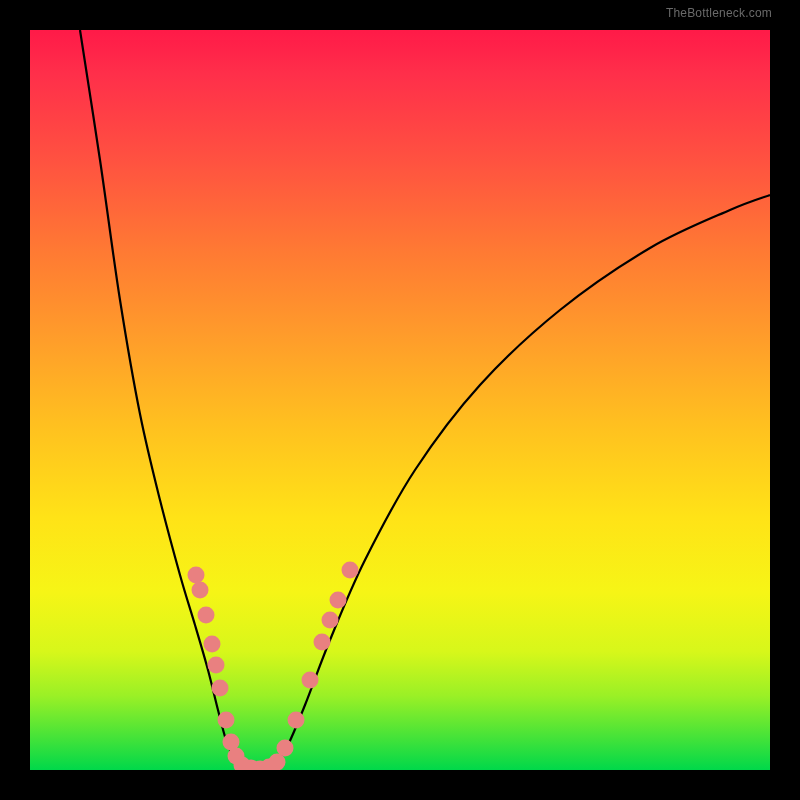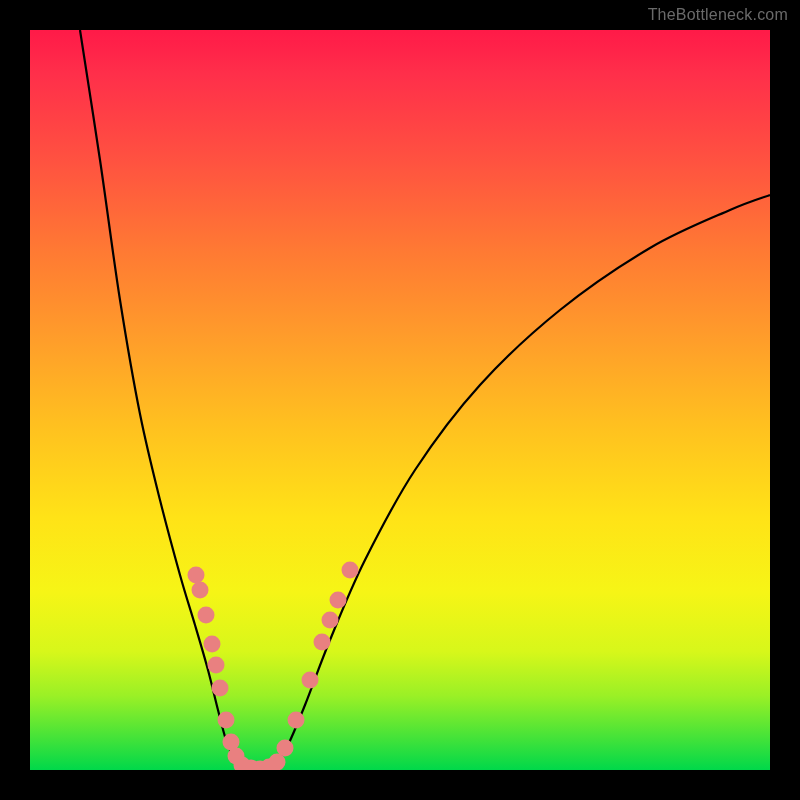--- a/index.html
+++ b/index.html
@@ -35,23 +35,23 @@
       #f6f516 76%,
       #d7f71a 84%,
       #9af026 90%,
       #3fe23a 96%,
       #00d84a 100%
     );
   }
   .watermark {
     position: absolute;
     top: 6px;
-    right: 12px;
+    right: 28px;
     color: #6a6a6a;
-    font-size: 16px;
+    font-size: 12px;
     font-weight: 500;
     letter-spacing: 0.2px;
     user-select: none;
     z-index: 20;
   }
   svg.curve {
     position: absolute;
     left: 0;
     top: 0;
     width: 740px;

